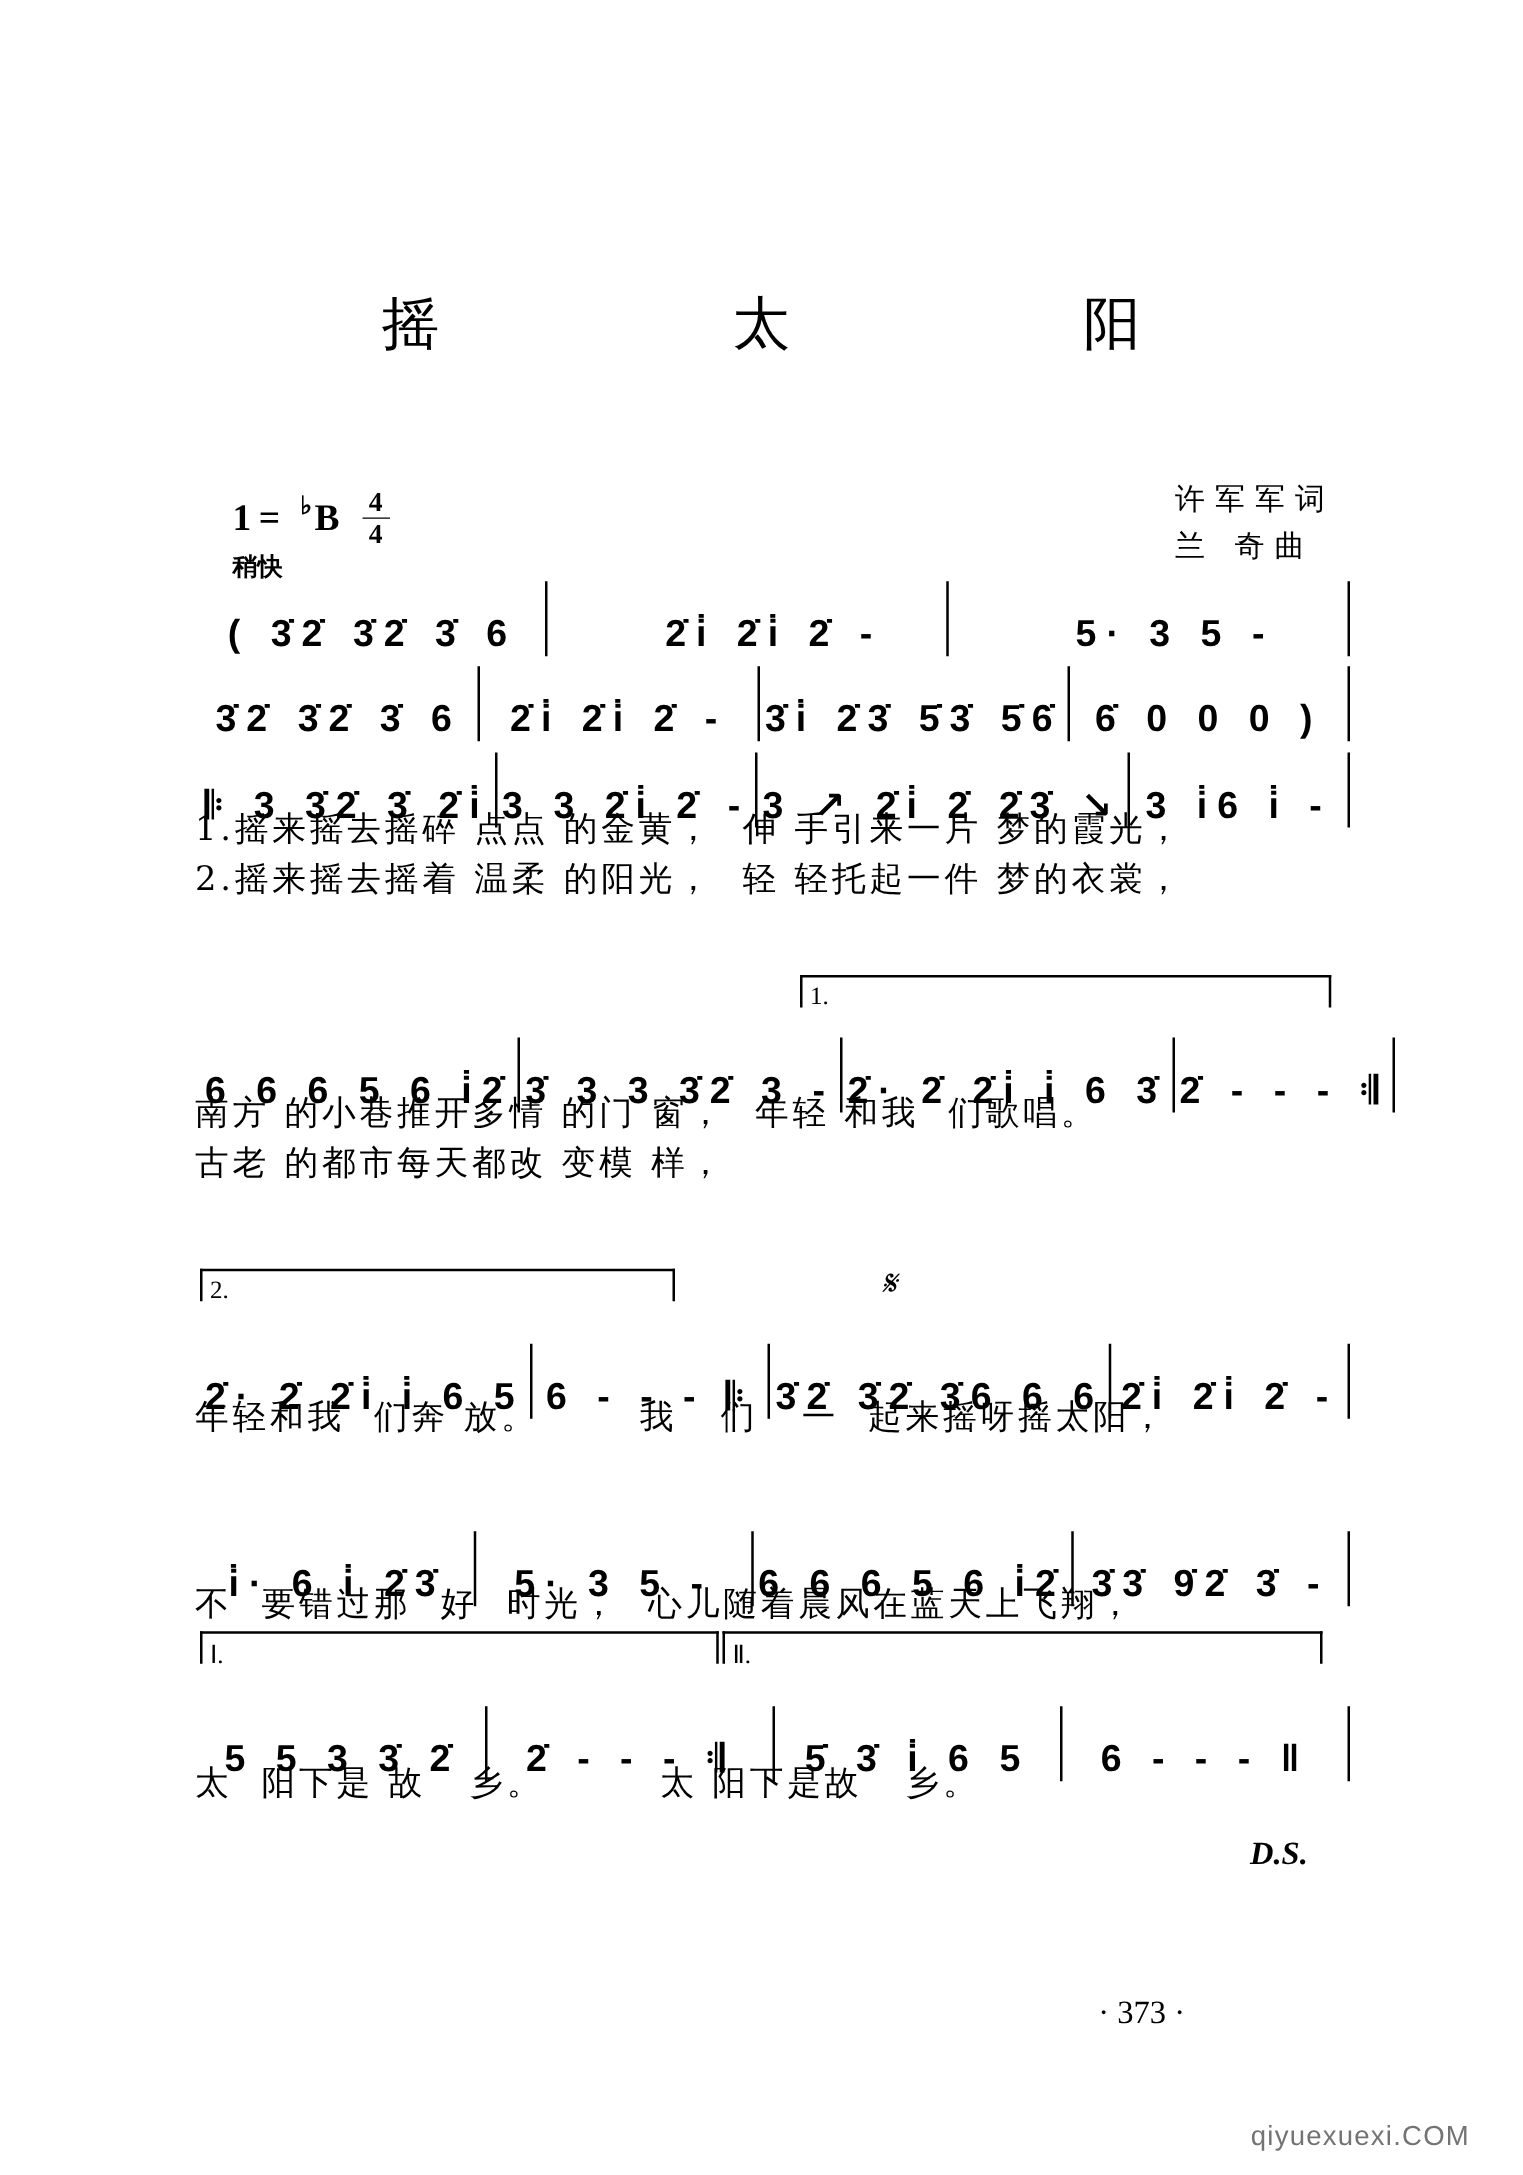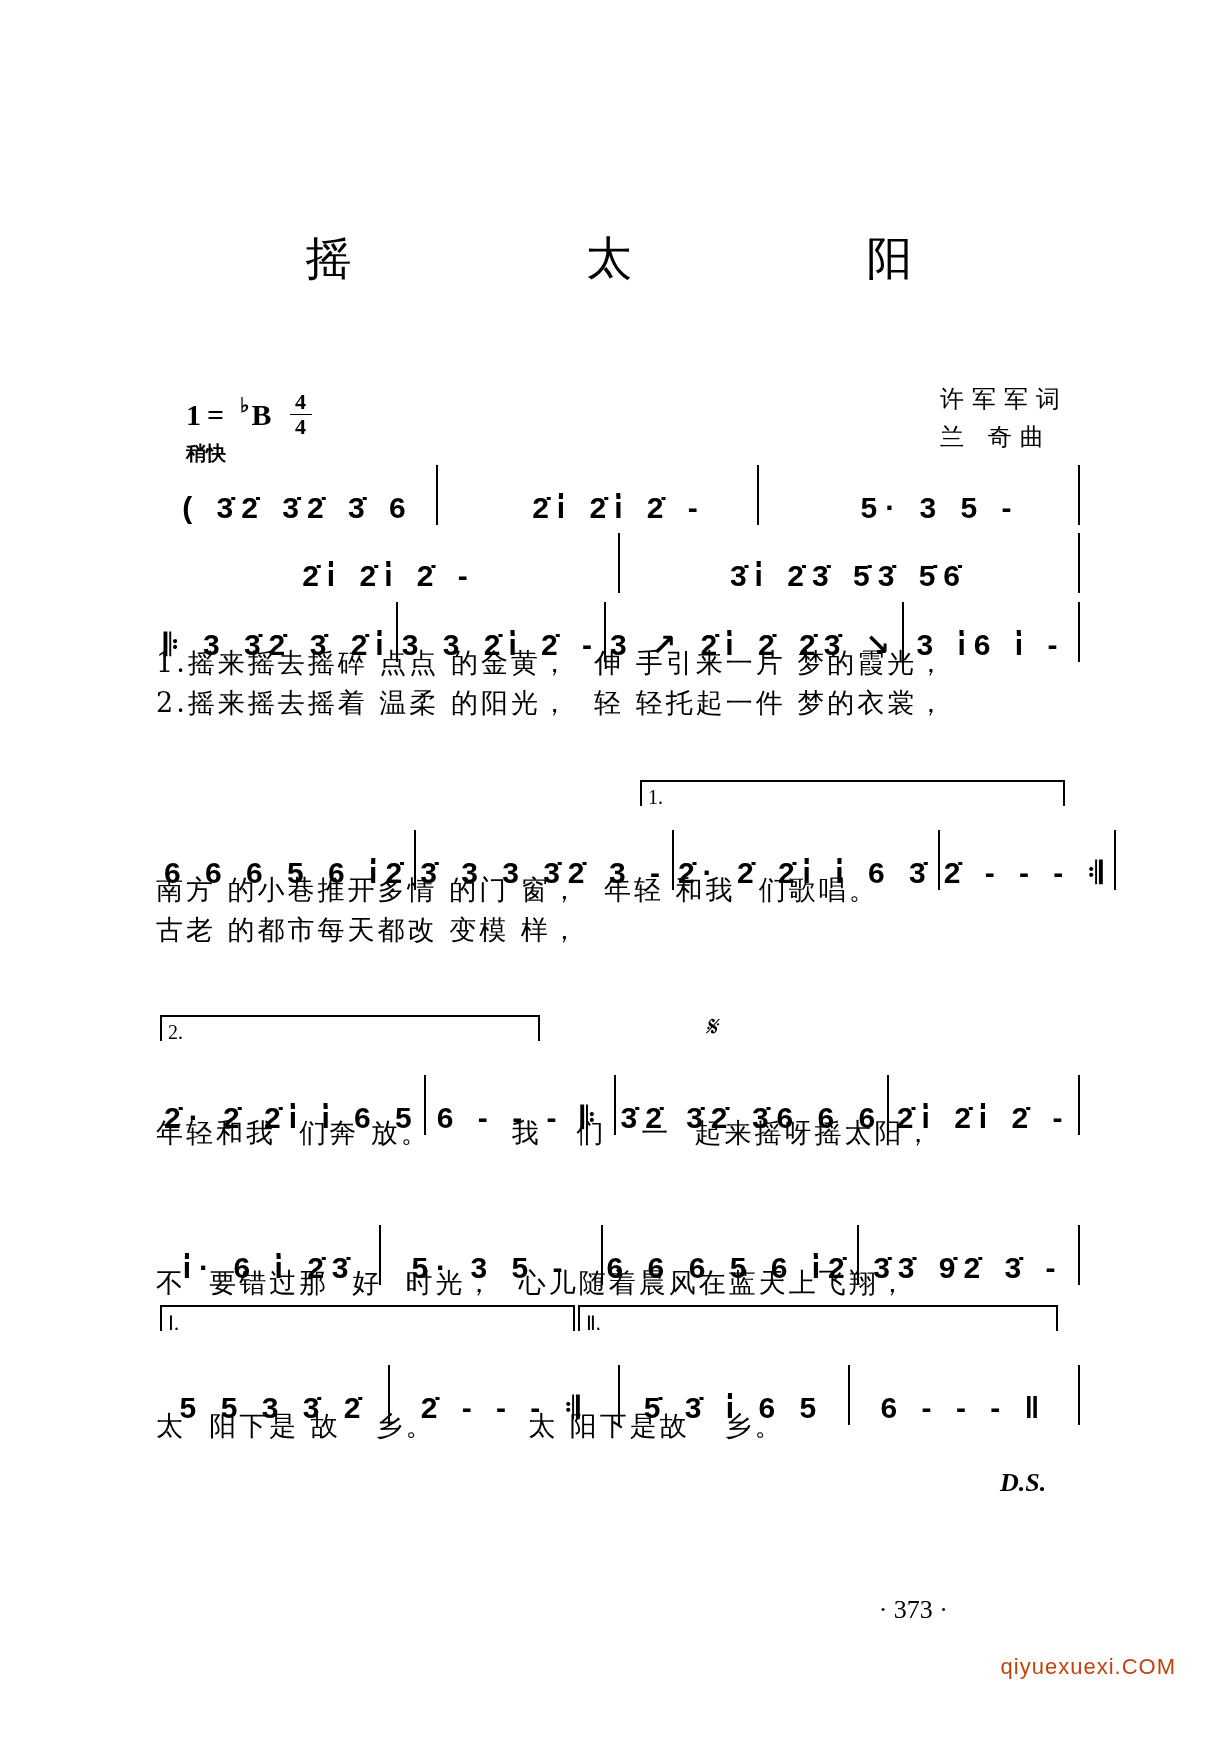--- a/index.html
+++ b/index.html
@@ -24,21 +24,21 @@
   .note { font-family:"Liberation Sans","DejaVu Sans",sans-serif; font-weight:bold; font-size:30px;
           position:relative; display:inline-block; min-width:18px; text-align:center; line-height:34px; }
   .lyric { position:absolute; left:156px; font-family:"DejaVu Serif","Liberation Serif",serif;
            font-size:27px; letter-spacing:3px; white-space:pre;text-align:right; }
   .volta { position:absolute; border-top:2px solid #000; border-left:2px solid #000; height:26px;
            font-family:"Liberation Serif",serif; font-size:20px; padding:4px 0 0 6px; box-sizing:border-box; }
   .volta.rb { border-right:2px solid #000; }
   .segno { position:absolute; font-family:"DejaVu Serif",serif; font-size:28px; font-style:italic; }
   .ds { position:absolute; font-family:"Liberation Serif",serif; font-style:italic; font-weight:bold; font-size:26px; }
   .pageno { position:absolute; right:270px; top:1595px; font-family:"Liberation Serif",serif; font-size:26px; }
-  .watermark { position:absolute; right:42px; top:1654px; color:#c2410c; font-size:22px; letter-spacing:1px; }
+  .watermark { position:absolute; right:42px; top:1696px; color:#737373; font-size:22px; letter-spacing:1px; }
 </style>
 </head>
 <body>
 
 <div class="title">摇 太 阳</div>
 
 <div class="key">
   <span>1</span>
   <span style="margin:0 6px">=</span>
   <span class="flat">♭</span>
@@ -63,24 +63,30 @@
       </div>
       <div class="measure">
         <span class="note" style="letter-spacing: 8px; white-space: pre;">2̇i̇ 2̇i̇ 2̇ -</span>
       </div>
       <div class="measure">
         <span class="note" style="letter-spacing: 8px; white-space: pre;">5· 3 5 -</span>
       </div>
     </div>
     <div class="row" style="top: 523px;">
       <div class="measure">
+        <span class="note" style="letter-spacing: 8px; white-space: pre;">3̇2̇ 3̇2̇ 3̇ 6</span>
+      </div>
+      <div class="measure">
         <span class="note" style="letter-spacing: 8px; white-space: pre;">2̇i̇ 2̇i̇ 2̇ -</span>
       </div>
       <div class="measure">
         <span class="note" style="letter-spacing: 8px; white-space: pre;">3̇i̇ 2̇3̇ 5̇3̇ 5̇6̇</span>
+      </div>
+      <div class="measure">
+        <span class="note" style="letter-spacing: 8px; white-space: pre;">6̇ 0 0 0 )</span>
       </div>
     </div>
     <div class="row" style="top: 592px;">
       <div class="measure">
         <span class="note" style="letter-spacing: 8px; white-space: pre;">𝄆 3 3̇2̇ 3̇ 2̇i̇</span>
       </div>
       <div class="measure">
         <span class="note" style="letter-spacing: 8px; white-space: pre;">3 3 2̇i̇ 2̇ -</span>
       </div>
       <div class="measure">

